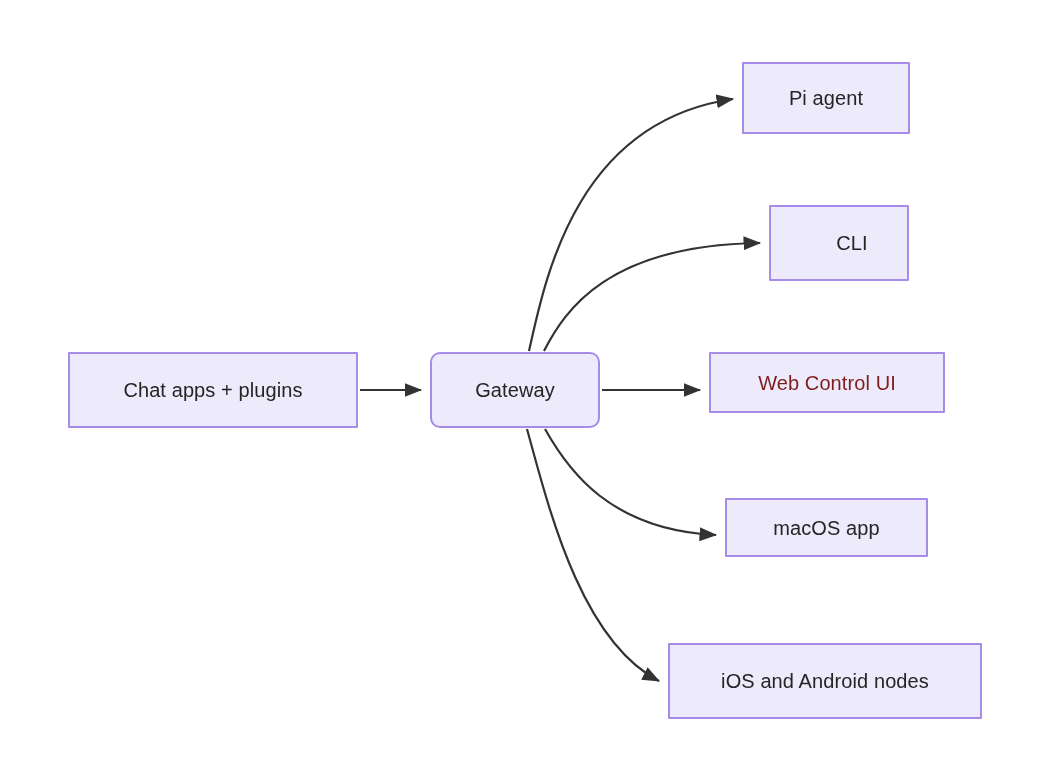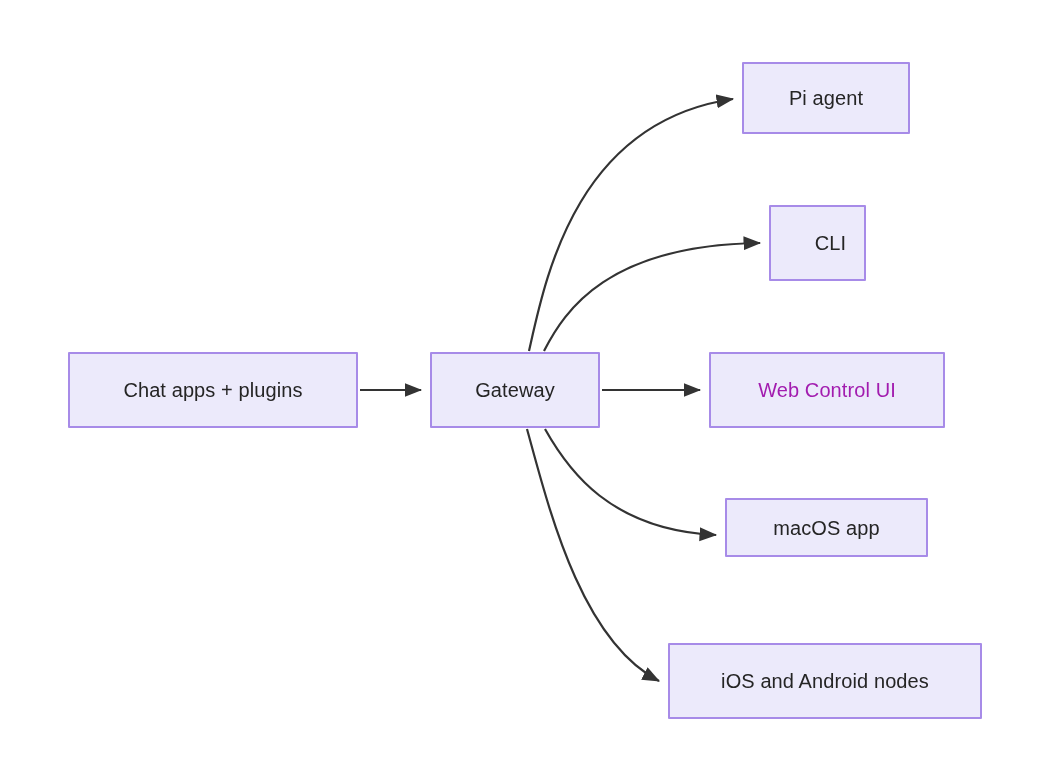--- a/index.html
+++ b/index.html
@@ -69,33 +69,33 @@
 
     <path class="edge" fill="none" stroke="#333333" stroke-width="2.2" marker-end="url(#arrowhead)" d="M 545 429 C 568 470 610 530 716 535"></path>
 
     <path class="edge" fill="none" stroke="#333333" stroke-width="2.2" marker-end="url(#arrowhead)" d="M 527 429 C 548 505 580 640 659 681"></path>
   </svg>
 
   <div class="node" id="node-chat-apps" style="left: 68px; top: 352px; width: 290px; height: 76px; background: rgb(236, 234, 251); border-color: rgb(167, 139, 232); color: rgb(37, 37, 37);">
     <span class="node-label">Chat apps + plugins</span>
   </div>
 
-  <div class="node" id="node-gateway" style="left: 430px; top: 352px; width: 170px; height: 76px; background: rgb(236, 234, 251); border-color: rgb(167, 139, 232); color: rgb(37, 37, 37);">
+  <div class="node" id="node-gateway" style="left: 430px; top: 352px; width: 170px; height: 76px; background: rgb(236, 234, 251); border-color: rgb(167, 139, 232); color: rgb(37, 37, 37); border-radius: 10px;">
     <span class="node-label">Gateway</span>
   </div>
 
   <div class="node" id="node-pi-agent" style="left: 742px; top: 62px; width: 168px; height: 72px; background: rgb(236, 234, 251); border-color: rgb(167, 139, 232); color: rgb(37, 37, 37);">
     <span class="node-label">Pi agent</span>
   </div>
 
-  <div class="node" id="node-cli" style="left: 769px; top: 205px; width: 97px; height: 76px; background: rgb(236, 234, 251); border-color: rgb(167, 139, 232); color: rgb(37, 37, 37); padding-left: 26px;">
+  <div class="node" id="node-cli" style="left: 769px; top: 205px; width: 140px; height: 76px; background: rgb(236, 234, 251); border-color: rgb(167, 139, 232); color: rgb(37, 37, 37); padding-left: 26px;">
     <span class="node-label">CLI</span>
   </div>
 
-  <div class="node" id="node-web-control-ui" style="left: 709px; top: 352px; width: 236px; height: 76px; background: rgb(236, 234, 251); border-color: rgb(167, 139, 232); color: #a21caf;">
+  <div class="node" id="node-web-control-ui" style="left: 709px; top: 352px; width: 236px; height: 61px; background: rgb(236, 234, 251); border-color: rgb(167, 139, 232); color: #7f1d1d;">
     <span class="node-label">Web Control UI</span>
   </div>
 
   <div class="node" id="node-macos-app" style="left: 725px; top: 498px; width: 203px; height: 59px; background: rgb(236, 234, 251); border-color: rgb(167, 139, 232); color: rgb(37, 37, 37);">
     <span class="node-label">macOS app</span>
   </div>
 
   <div class="node" id="node-ios-android-nodes" style="left: 668px; top: 643px; width: 314px; height: 76px; background: rgb(236, 234, 251); border-color: rgb(167, 139, 232); color: rgb(37, 37, 37); justify-content: center;">
     <span class="node-label">iOS and Android nodes</span>
   </div>

